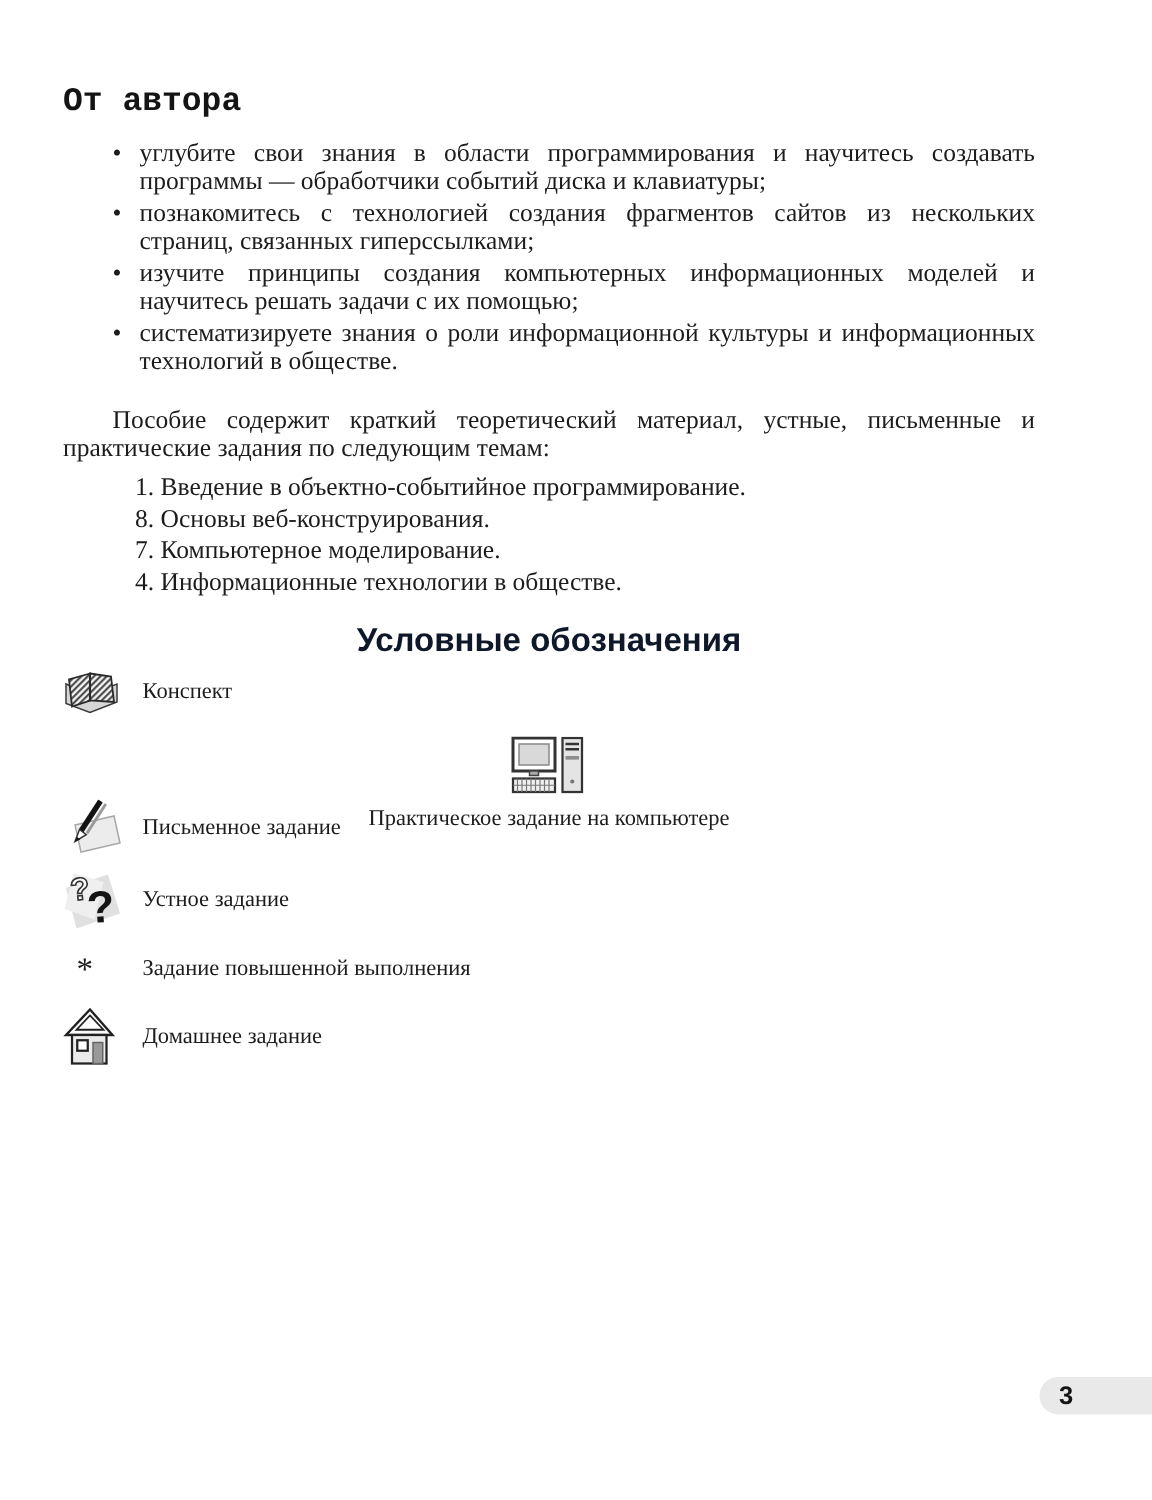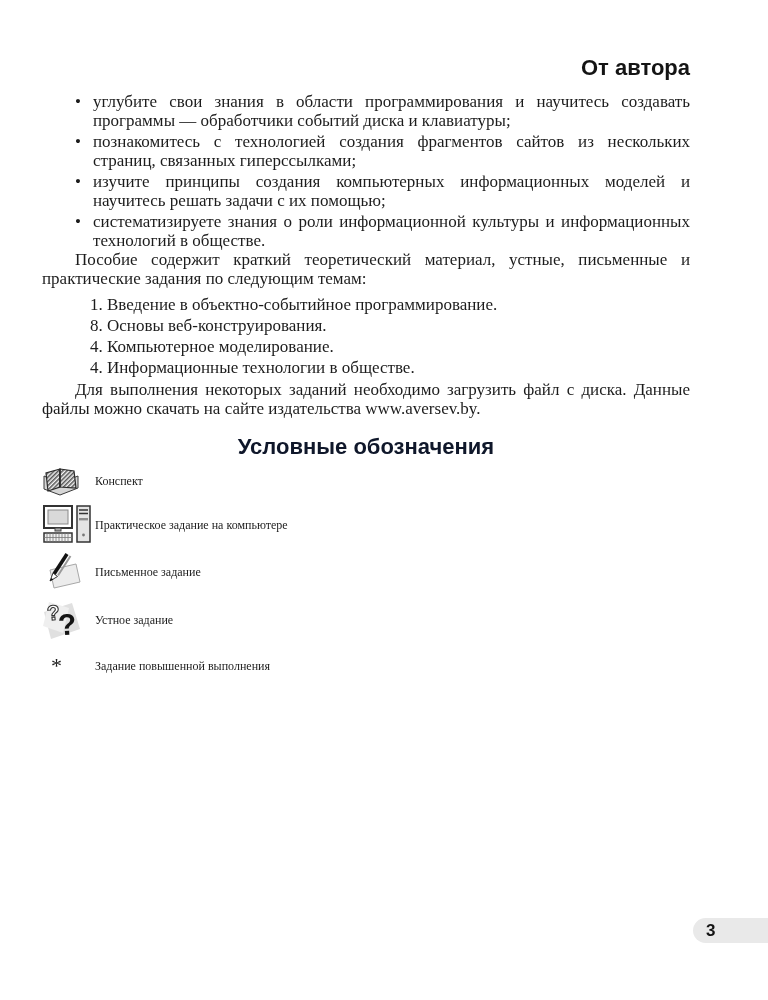--- a/index.html
+++ b/index.html
@@ -9,53 +9,53 @@
     width:768px; height:1000px;
     background:#ffffff;
     overflow:hidden;
     padding:55px 78px 0 42px;
     color:#1c1c1c;
     font-family:"Liberation Serif", serif;
     font-size:17px;
     line-height:19px;
   }
   h1.title {
-    font-family:Liberation Sans, sans-serif;
+    font-family:Liberation Mono, monospace;
     font-weight:bold;
     font-size:22px;
     line-height:25px;
-    text-align:right;
+    text-align:left;
     color:#141414;
     margin:0 0 12px 0;
   }
   p.body { text-align:justify; text-indent:33px; }
   .p-intro   { margin:0; }
-  .p-topics-intro { margin-top:0; }
+  .p-topics-intro { margin-top:20px; }
   .p-files   { margin-top:2px; }
   .p-closing { margin-top:3px; }
   ul.goals { list-style:none; margin:9px 0 0 0; padding-left:51px; }
   ul.goals li { position:relative; text-align:justify; }
   ul.goals li + li { margin-top:2px; }
   ul.goals .marker { position:absolute; left:-18px; top:0; }
   .topics { margin-top:6px; padding-left:48px; }
   .topics .topic { line-height:21px; }
   h2.subtitle {
     font-family:"Liberation Sans", sans-serif;
     font-weight:bold;
     font-size:22px;
     line-height:26px;
     text-align:center;
     color:#0f172a;
     margin:16px 0 4px 0;
   }
   .legend-row { display:flex; align-items:center; }
   .legend-icon { width:53px; flex:0 0 53px; display:flex; align-items:center; }
-  .legend-label { font-size:12px; }
+  .legend-label { font-size:15px; }
   .row-book     { height:34px; margin-bottom:6px; }
-  .row-computer { height:42px; margin-bottom:6px; }
+  .row-computer { height:42px; margin-bottom:6px;flex-direction:column; }
   .row-pencil   { height:40px; margin-bottom:6px; }
   .row-question { height:44px; margin-bottom:10px; }
   .row-asterisk { height:28px; margin-bottom:10px; }
   .row-house    { height:42px; }
   .asterisk-glyph {
     font-family:"Liberation Serif", serif;
     font-size:22px; line-height:28px;
     padding-left:9px; color:#1c1c1c;
   }
   .page-pill {
@@ -96,25 +96,24 @@
       <span class="marker">•</span>
       <span>систематизируете знания о роли информационной культуры и информационных технологий в обществе.</span>
     </li>
   </ul>
 
   <p class="body p-topics-intro">Пособие содержит краткий теоретический материал, устные, письменные и практические задания по следующим темам:</p>
 
   <div class="topics">
     <div class="topic">1. Введение в объектно-событийное программирование.</div>
     <div class="topic">8. Основы веб-конструирования.</div>
-    <div class="topic">4. Компьютерное моделирование.</div>
+    <div class="topic">7. Компьютерное моделирование.</div>
     <div class="topic">4. Информационные технологии в обществе.</div>
   </div>
 
-  <p class="body p-files">Для выполнения некоторых заданий необходимо загрузить файл с диска. Данные файлы можно скачать на сайте издательства www.aversev.by.</p>
 
 
   <h2 class="subtitle">Условные обозначения</h2>
 
   <div>
 
     <div class="legend-row row-book">
       <span class="legend-icon">
         <svg width="38" height="32" viewBox="0 0 38 32">
           <defs>
@@ -174,20 +173,32 @@
       <span class="legend-label">Устное задание</span>
     </div>
 
     <div class="legend-row row-asterisk">
       <span class="legend-icon">
         <span class="asterisk-glyph">*</span>
       </span>
       <span class="legend-label">Задание повышенной выполнения</span>
     </div>
 
+    <div class="legend-row row-house">
+      <span class="legend-icon">
+        <svg width="36" height="40" viewBox="0 0 36 40">
+          <polygon points="2,19 18,2 33,19" fill="#fafafa" stroke="#222222" stroke-width="1.6"></polygon>
+          <polygon points="9,15.5 18,6 27,15.5" fill="#ffffff" stroke="#222222" stroke-width="1.2"></polygon>
+          <rect x="6" y="19" width="23" height="19" fill="#ebebeb" stroke="#222222" stroke-width="1.5"></rect>
+          <rect x="9.5" y="22.5" width="7" height="7" fill="#ffffff" stroke="#222222" stroke-width="1.5"></rect>
+          <rect x="20" y="24" width="6.5" height="14" fill="#9a9a9a" stroke="#666666" stroke-width="1"></rect>
+        </svg>
+      </span>
+      <span class="legend-label">Домашнее задание</span>
+    </div>
 
   </div>
 
   <div class="page-pill">
     <span>3</span>
   </div>
 
 </div>
 
 </body></html>

